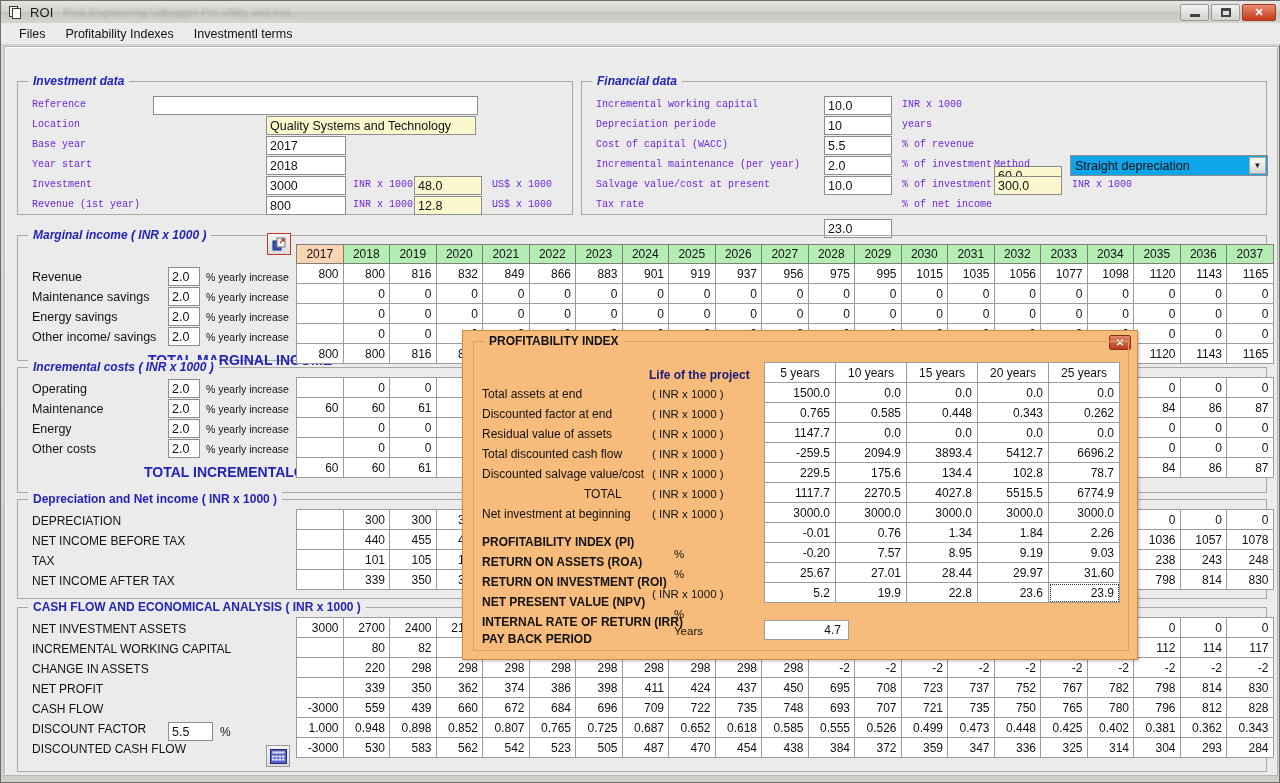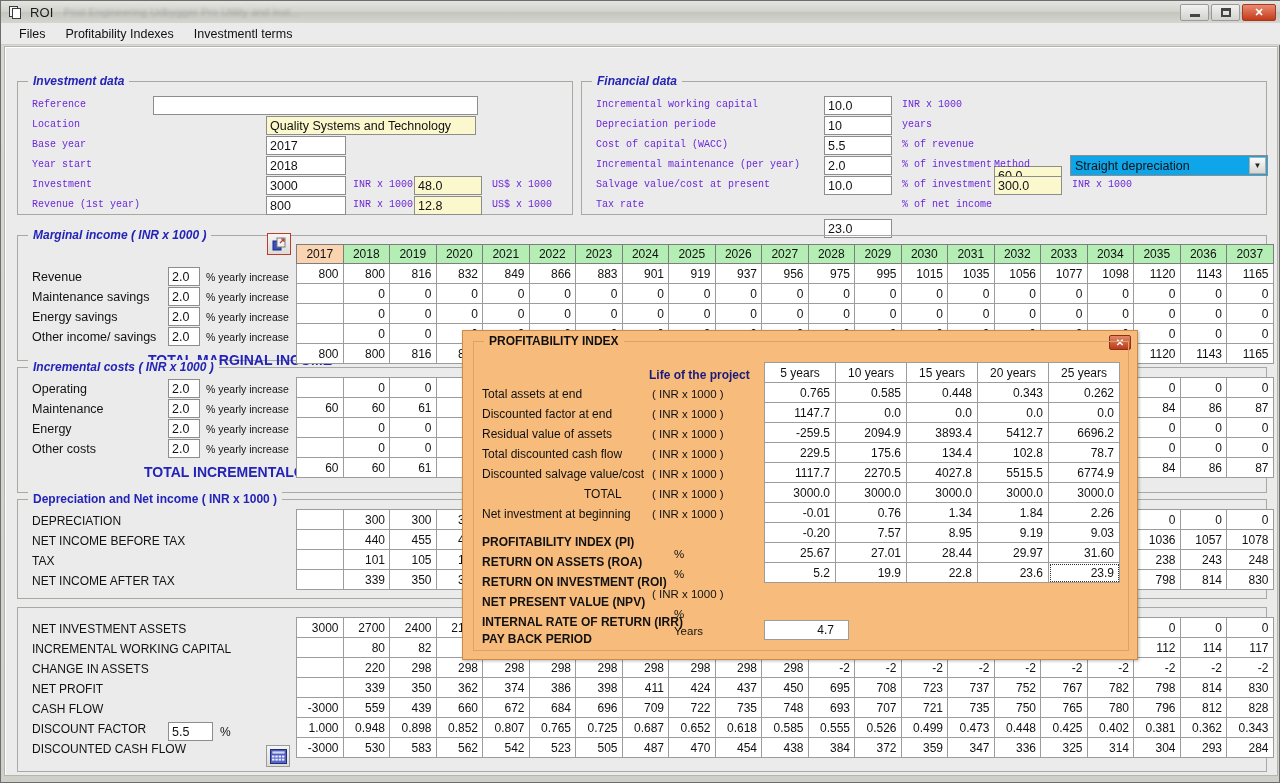--- a/index.html
+++ b/index.html
@@ -165,21 +165,21 @@
   .mgrid { position:absolute; border-collapse:collapse; table-layout:fixed;}
   .mgrid td, .mgrid th {
     border:1px solid #9c9c9c; background:#fff;
     font-size:12px; color:#111; font-weight:normal;
     text-align:right; padding:0 5px; height:20px; white-space:nowrap;
   }
   .mgrid th { text-align:center; background:#fff; }
   .mgrid td.focus { outline:1px dotted #333; outline-offset:-2px;padding-left:6px; }
   .payback {
     position:absolute; background:#fff; border:1px solid #9c9c9c;
-    font-size:12px; color:#111; text-align:right; padding:0 14px;
+    font-size:12px; color:#111; text-align:right; padding:0 7px;
     height:20px; line-height:19px;
   }
 </style>
 </head>
 <body>
 
 <div class="window">
 
   <div class="titlebar">
     <div class="title-icon">
@@ -744,20 +744,21 @@
               <td>782</td>
               <td>798</td>
               <td>814</td>
               <td>830</td>
             </tr>
           </tbody>
         </table>
     </div>
 
     <div class="gb plain" style="left:12px; top:560px; width:1250px; height:165px;">
+      <div class="gb-title">CASH FLOW AND ECONOMICAL ANALYSIS ( INR x 1000 )</div>
       <div id="cf-labels">
           <div class="rowlabel dark" style="left:14px; top:14px;">NET INVESTMENT ASSETS</div>
           <div class="rowlabel dark" style="left:14px; top:34px;">INCREMENTAL WORKING CAPITAL</div>
           <div class="rowlabel dark" style="left:14px; top:54px;">CHANGE IN ASSETS</div>
           <div class="rowlabel dark" style="left:14px; top:74px;">NET PROFIT</div>
           <div class="rowlabel dark" style="left:14px; top:94px;">CASH FLOW</div>
           <div class="rowlabel dark" style="left:14px; top:114px;">DISCOUNT FACTOR</div>
           <div class="rowlabel dark" style="left:14px; top:134px;">DISCOUNTED CASH FLOW</div>
         </div>
       <div class="fld" style="left:150px; top:114px; width:45px;">5.5</div>
@@ -1009,20 +1010,27 @@
             <thead>
               <tr>
                 <th>5 years</th>
                 <th>10 years</th>
                 <th>15 years</th>
                 <th>20 years</th>
                 <th>25 years</th>
               </tr>
             </thead>
             <tbody>
+              <tr>
+                <td>1500.0</td>
+                <td>0.0</td>
+                <td>0.0</td>
+                <td>0.0</td>
+                <td>0.0</td>
+              </tr>
               <tr>
                 <td>0.765</td>
                 <td>0.585</td>
                 <td>0.448</td>
                 <td>0.343</td>
                 <td>0.262</td>
               </tr>
               <tr>
                 <td>1147.7</td>
                 <td>0.0</td>

